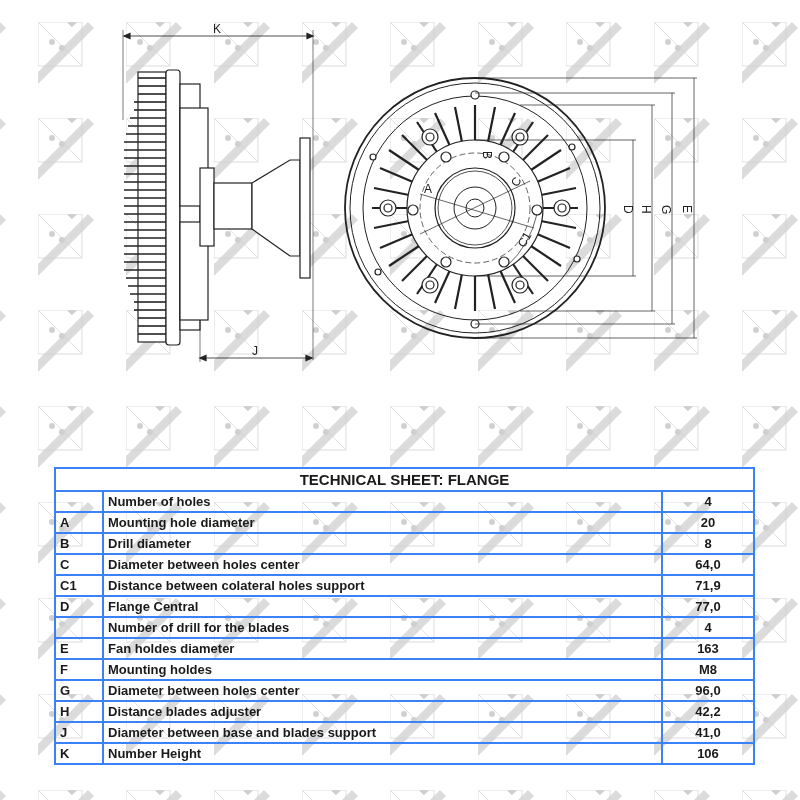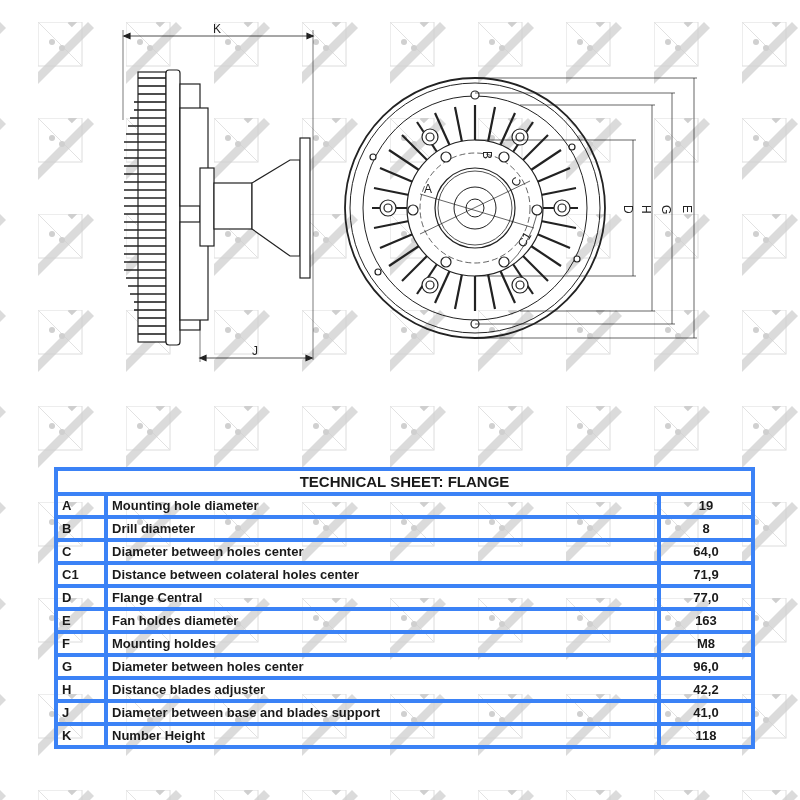--- a/index.html
+++ b/index.html
@@ -1,20 +1,20 @@
 <!DOCTYPE html>
 <html><head>
 <meta charset="utf-8">
 <style>
   html, body { margin:0; padding:0; background:#ffffff; }
   body { width:800px; height:800px; position:relative; overflow:hidden; font-family:"Liberation Sans", sans-serif; }
   .wm-layer { position:absolute; left:0; top:0; width:800px; height:800px; pointer-events:none; }
   .drawing { position:absolute; left:0; top:0; width:800px; height:460px; }
   .tbl { position:absolute; left:54px; top:467px; width:701px; border-collapse:collapse; font-weight:bold; font-size:13px; color:#1a1a1a; }
-  .tbl td { border:4px solid #3b82f6; height:19px; padding:0 4px; line-height:19px; background:transparent; }
+  .tbl td { border:2px solid #3b82f6; height:19px; padding:0 4px; line-height:19px; background:transparent; }
   .tbl .title td { text-align:center; font-size:15px; height:21px; }
   .tbl td.letter { width:38px; }
   .tbl td.val { width:82px; text-align:center; }
   .dimlabel { font-family:"Liberation Sans", sans-serif; font-size:12px; fill:#222; }
 </style>
 </head>
 <body>
 
 <svg class="wm-layer" viewBox="0 0 800 800">
   <defs>
@@ -203,46 +203,56 @@
   <text class="dimlabel" x="662" y="213" transform="rotate(90 666 209)">G</text>
   <text class="dimlabel" x="683" y="213" transform="rotate(90 687 209)">E</text>
 </svg>
 
 <table class="tbl">
   <tbody>
       <tr class="title">
     <td colspan="3">TECHNICAL SHEET: FLANGE</td>
   </tr>
   <tr>
+    <td class="letter"></td>
+    <td>Number of holes</td>
+    <td class="val">4</td>
+  </tr>
+  <tr>
     <td class="letter">A</td>
     <td>Mounting hole diameter</td>
-    <td class="val">19</td>
+    <td class="val">20</td>
   </tr>
   <tr>
     <td class="letter">B</td>
     <td>Drill diameter</td>
     <td class="val">8</td>
   </tr>
   <tr>
     <td class="letter">C</td>
     <td>Diameter between holes center</td>
     <td class="val">64,0</td>
   </tr>
   <tr>
     <td class="letter">C1</td>
-    <td>Distance between colateral holes center</td>
+    <td>Distance between colateral holes support</td>
     <td class="val">71,9</td>
   </tr>
   <tr>
     <td class="letter">D</td>
     <td>Flange Central</td>
     <td class="val">77,0</td>
   </tr>
 
   <tr>
+    <td class="letter"></td>
+    <td>Number of drill for the blades</td>
+    <td class="val">4</td>
+  </tr>
+  <tr>
     <td class="letter">E</td>
     <td>Fan holdes diameter</td>
     <td class="val">163</td>
   </tr>
   <tr>
     <td class="letter">F</td>
     <td>Mounting holdes</td>
     <td class="val">M8</td>
   </tr>
   <tr>
@@ -256,16 +266,16 @@
     <td class="val">42,2</td>
   </tr>
   <tr>
     <td class="letter">J</td>
     <td>Diameter between base and blades support</td>
     <td class="val">41,0</td>
   </tr>
   <tr>
     <td class="letter">K</td>
     <td>Number Height</td>
-    <td class="val">118</td>
+    <td class="val">106</td>
   </tr>
 </tbody>
   </table>
 
 </body></html>

